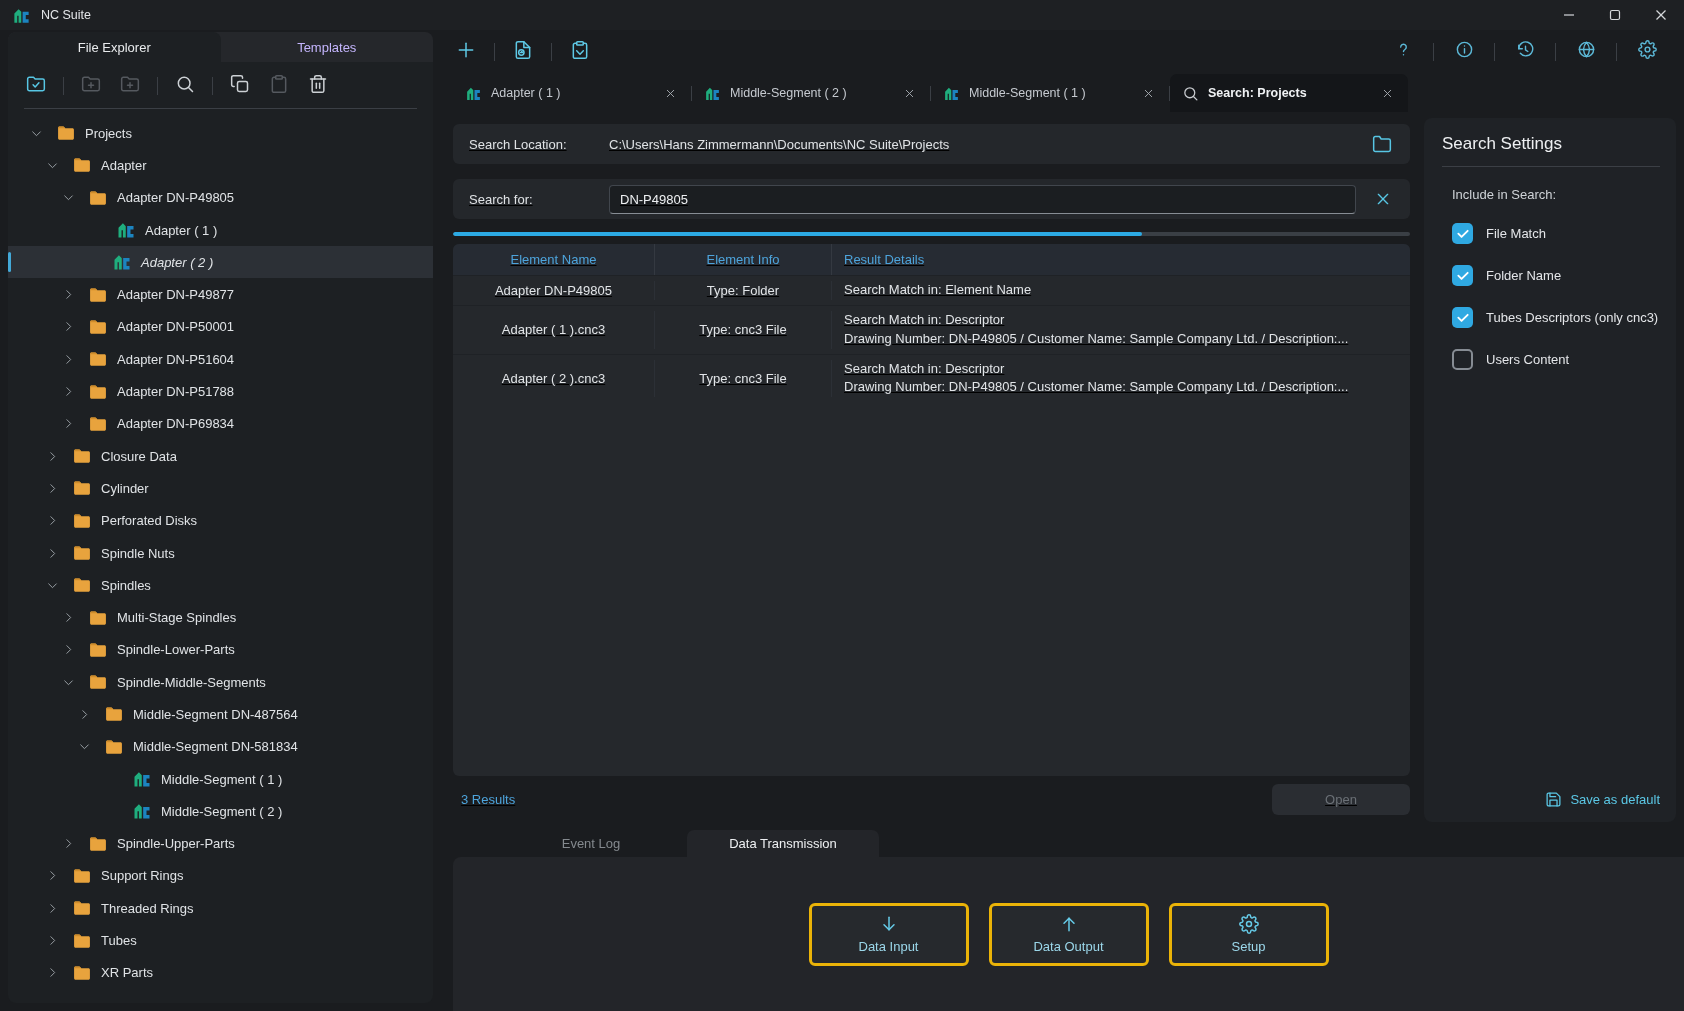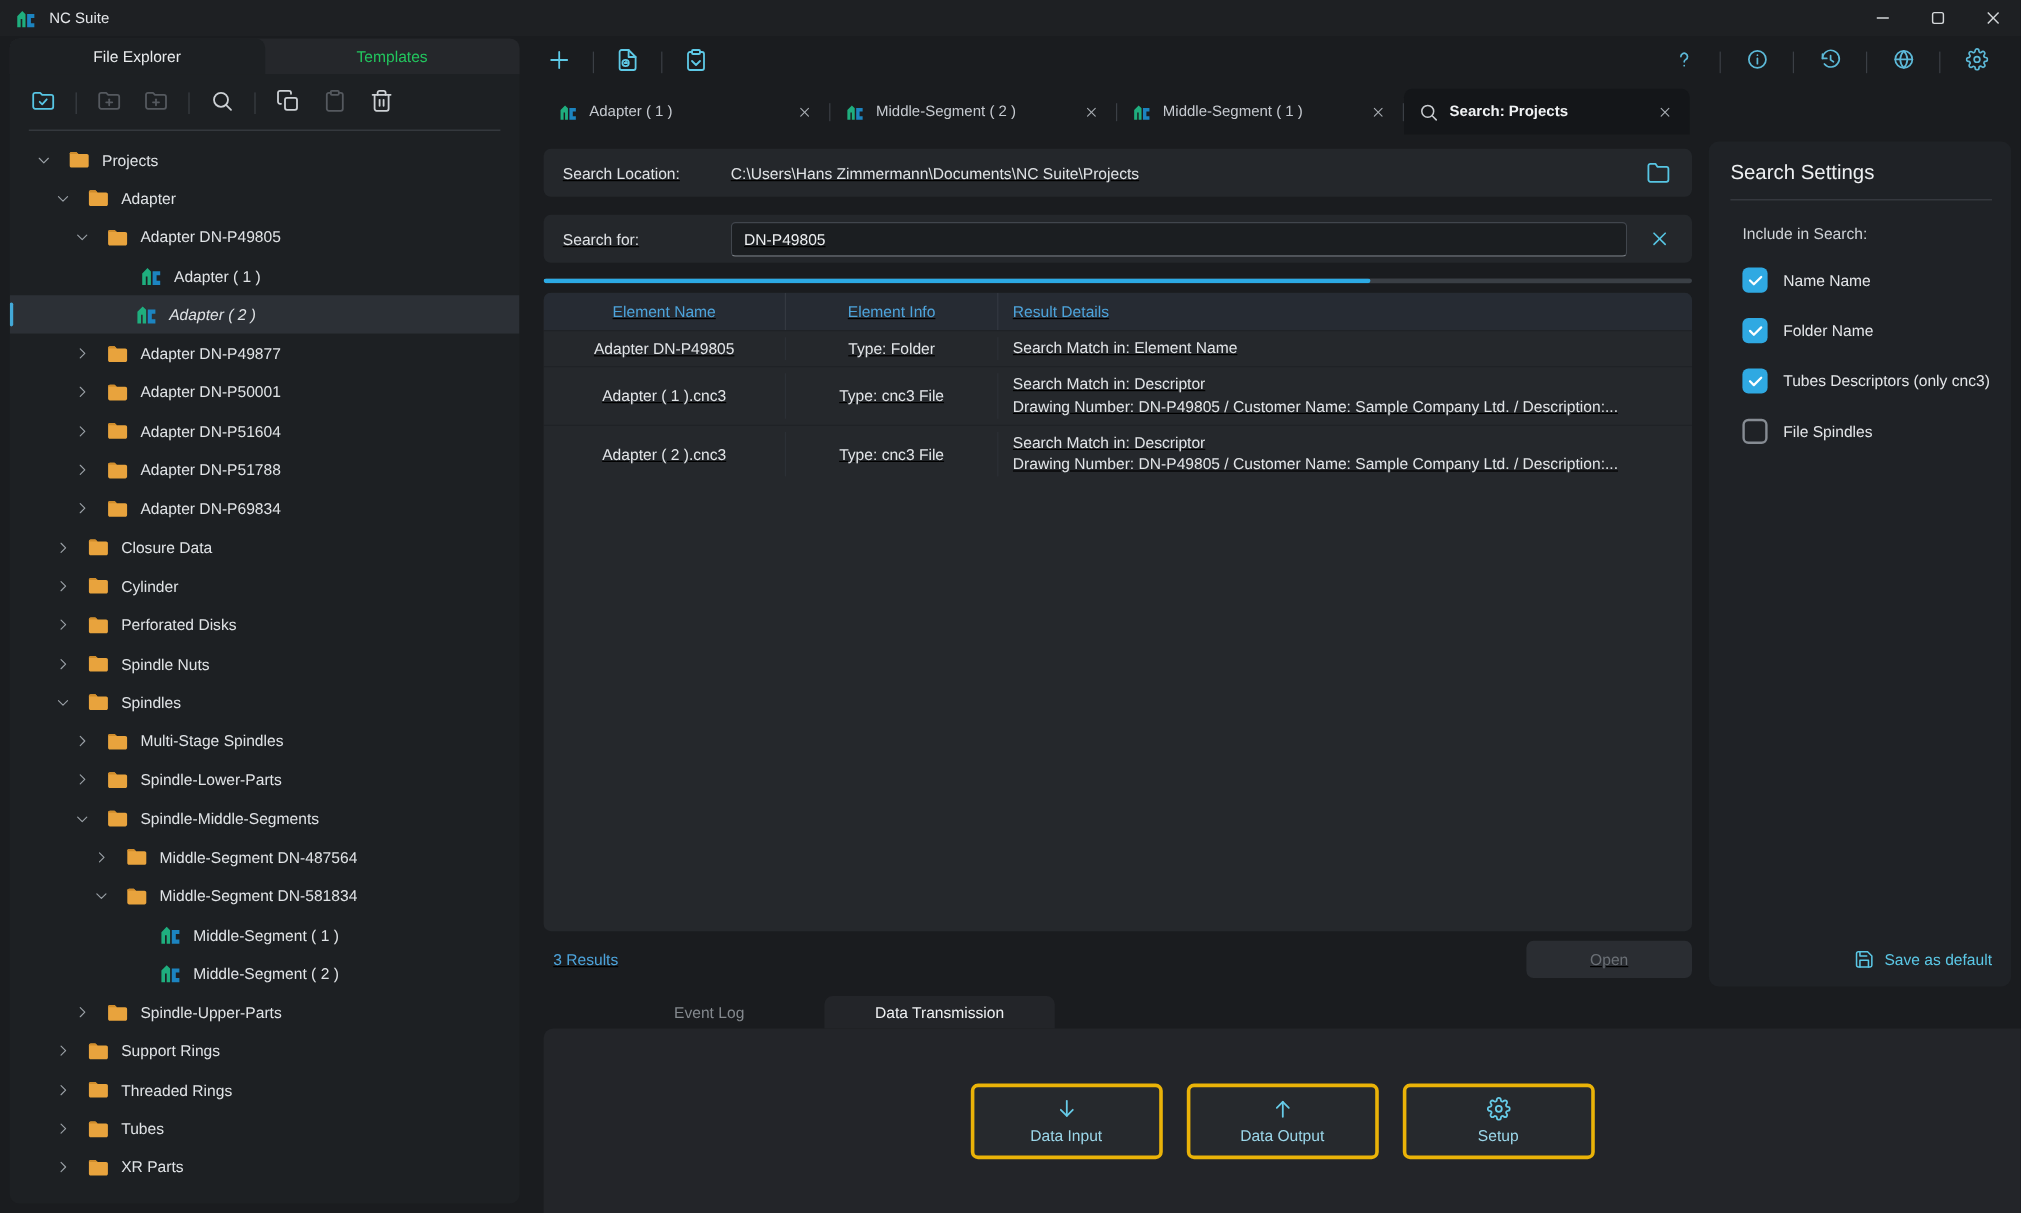--- a/index.html
+++ b/index.html
@@ -14,21 +14,21 @@
   .win-controls { margin-left:auto; display:flex; height:100%; }
   .win-btn { width:46px; height:100%; display:flex; align-items:center; justify-content:center; color:#d4d7da; }
   .win-btn svg { width:12px; height:12px; }
 
   
   .app { flex:1; display:flex; min-height:0; }
 
   
   .sidebar { width:433px; flex:0 0 433px; display:flex; flex-direction:column; padding:2px 0 8px 8px; }
   .sidebar-tabs { height:30px; display:flex; background:#25272b; border-radius:8px 8px 0 0; overflow:hidden; flex:0 0 30px;}
-  .s-tab { flex:1; display:flex; align-items:center; justify-content:center; font-size:13px; color:#22c55e; cursor:default; }
+  .s-tab { flex:1; display:flex; align-items:center; justify-content:center; font-size:13px; color:#c4b5fd; cursor:default; }
   .s-tab.active { background:#1d2023; color:#e9ebed; border-radius:8px 8px 0 0; }
   .sidebar-body { flex:1; background:#1d2023; border-radius:0 0 8px 8px; padding-top:8px; overflow:hidden; display:flex; flex-direction:column;}
   .side-toolbar { height:32px; display:flex; align-items:center; padding:0 16px; gap:15px; flex:0 0 32px;}
   .tool-btn { width:24px; height:24px; display:flex; align-items:center; justify-content:center; }
   .tool-btn svg { width:20px; height:20px; }
   .tool-btn.accent { color:#57c6e4; }
   .tool-btn.normal { color:#cdd1d5; }
   .tool-btn.disabled { color:#55595f; }
   .v-div { width:1px; height:18px; background:#3b3f45; }
   .side-rule { border-top:1px solid #3b3f45; margin:6px 16px 4px 16px; }
@@ -779,41 +779,41 @@
           <div class="sp-title">Search Settings</div>
           <div class="sp-rule"></div>
           <div class="sp-include">Include in Search:</div>
           <div id="options">
               <div class="opt-row">
                 <span class="opt-box checked">
                   <svg viewBox="0 0 24 24" fill="none" stroke="#ffffff" stroke-width="3.2" stroke-linecap="round" stroke-linejoin="round">
                     <polyline points="20 6.5 9.5 17 4 11.5"></polyline>
                   </svg>
                 </span>
-                <span class="opt-label">Name Name</span>
+                <span class="opt-label">File Match</span>
               </div>
               <div class="opt-row">
                 <span class="opt-box checked">
                   <svg viewBox="0 0 24 24" fill="none" stroke="#ffffff" stroke-width="3.2" stroke-linecap="round" stroke-linejoin="round">
                     <polyline points="20 6.5 9.5 17 4 11.5"></polyline>
                   </svg>
                 </span>
                 <span class="opt-label">Folder Name</span>
               </div>
               <div class="opt-row">
                 <span class="opt-box checked">
                   <svg viewBox="0 0 24 24" fill="none" stroke="#ffffff" stroke-width="3.2" stroke-linecap="round" stroke-linejoin="round">
                     <polyline points="20 6.5 9.5 17 4 11.5"></polyline>
                   </svg>
                 </span>
                 <span class="opt-label">Tubes Descriptors (only cnc3)</span>
               </div>
               <div class="opt-row">
                 <span class="opt-box unchecked"></span>
-                <span class="opt-label">File Spindles</span>
+                <span class="opt-label">Users Content</span>
               </div>
             </div>
           <div class="sp-footer">
             <svg viewBox="0 0 24 24" fill="none" stroke="currentColor" stroke-width="1.8" stroke-linecap="round" stroke-linejoin="round">
                 <path d="M19 21H5a2 2 0 0 1-2-2V5a2 2 0 0 1 2-2h11l5 5v11a2 2 0 0 1-2 2z"></path>
                 <polyline points="17 21 17 13 7 13 7 21"></polyline>
                 <polyline points="7 3 7 8 15 8"></polyline>
               </svg>
             <span>Save as default</span>
           </div>

